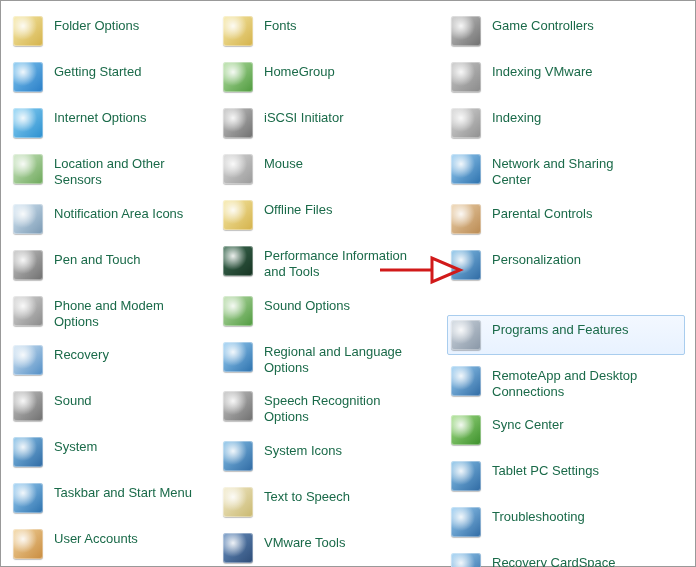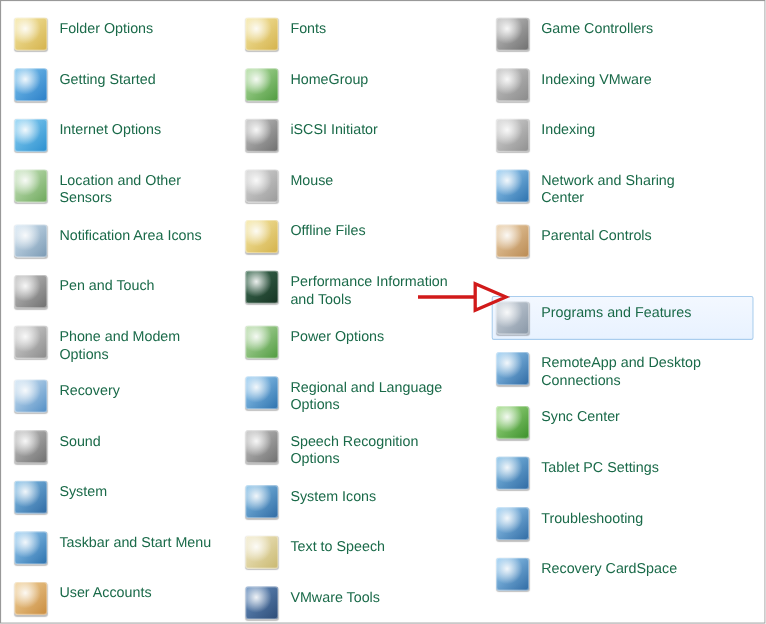--- a/index.html
+++ b/index.html
@@ -188,21 +188,21 @@
       <div class="item">
         <div class="icon-slot">
           <div class="ic" style="--a: #3f6f55; --b: #163322;"></div>
         </div>
         <span class="label">Performance Information and Tools</span>
       </div>
       <div class="item">
         <div class="icon-slot">
           <div class="ic" style="--a: #bfe0b1; --b: #4f9a3e;"></div>
         </div>
-        <span class="label">Power Options</span>
+        <span class="label">Sound Options</span>
       </div>
       <div class="item">
         <div class="icon-slot">
           <div class="ic" style="--a: #9dd1f5; --b: #2c71ad;"></div>
         </div>
         <span class="label">Regional and Language Options</span>
       </div>
       <div class="item">
         <div class="icon-slot">
           <div class="ic" style="--a: #c7c7c7; --b: #6f6f6f;"></div>
@@ -251,20 +251,26 @@
         <div class="icon-slot">
           <div class="ic" style="--a: #9dd1f5; --b: #2c71ad;"></div>
         </div>
         <span class="label">Network and Sharing Center</span>
       </div>
       <div class="item">
         <div class="icon-slot">
           <div class="ic" style="--a: #ecd2ad; --b: #ba8a52;"></div>
         </div>
         <span class="label">Parental Controls</span>
+      </div>
+      <div class="item">
+        <div class="icon-slot">
+          <div class="ic" style="--a: #89c4ea; --b: #2f6aa3;"></div>
+        </div>
+        <span class="label">Personalization</span>
       </div>
       <div class="item highlight">
         <div class="icon-slot">
           <div class="ic" style="--a: #cfd7df; --b: #8896a6;"></div>
         </div>
         <span class="label">Programs and Features</span>
       </div>
       <div class="item">
         <div class="icon-slot">
           <div class="ic" style="--a: #9dd1f5; --b: #2f6aa3;"></div>

